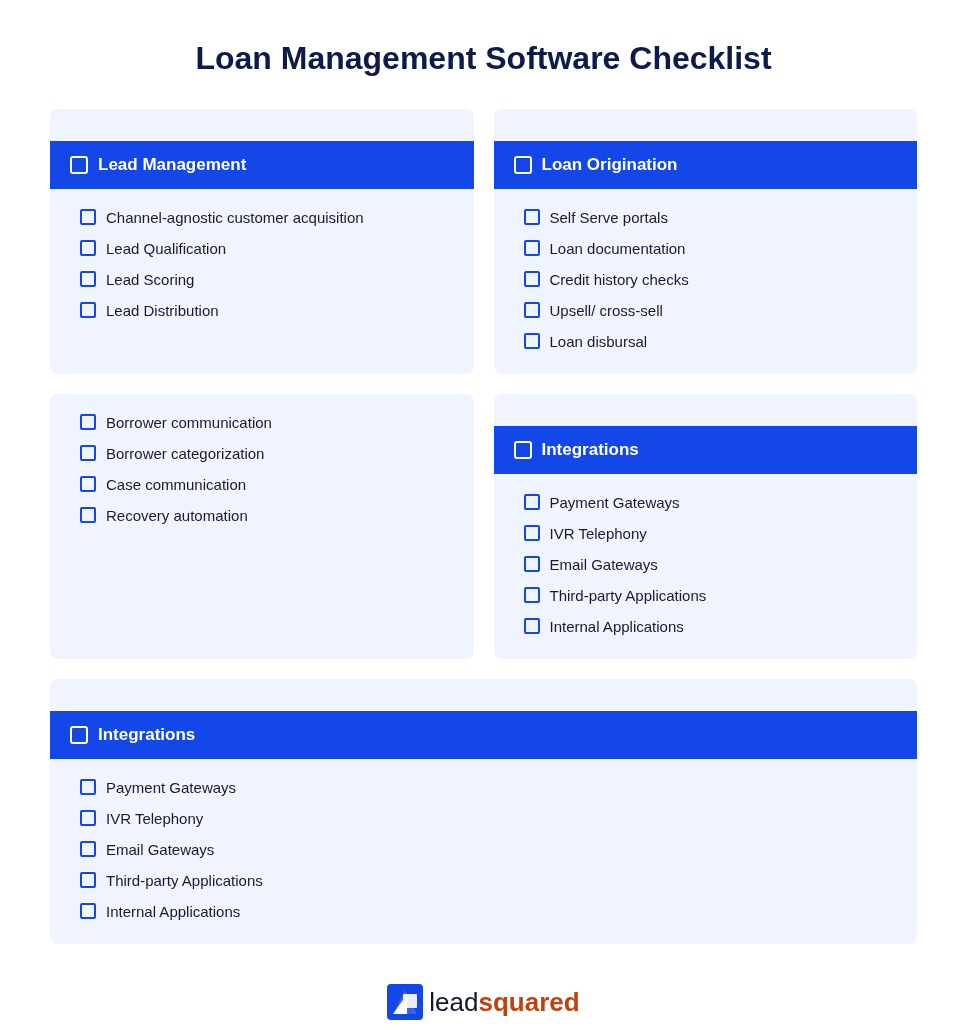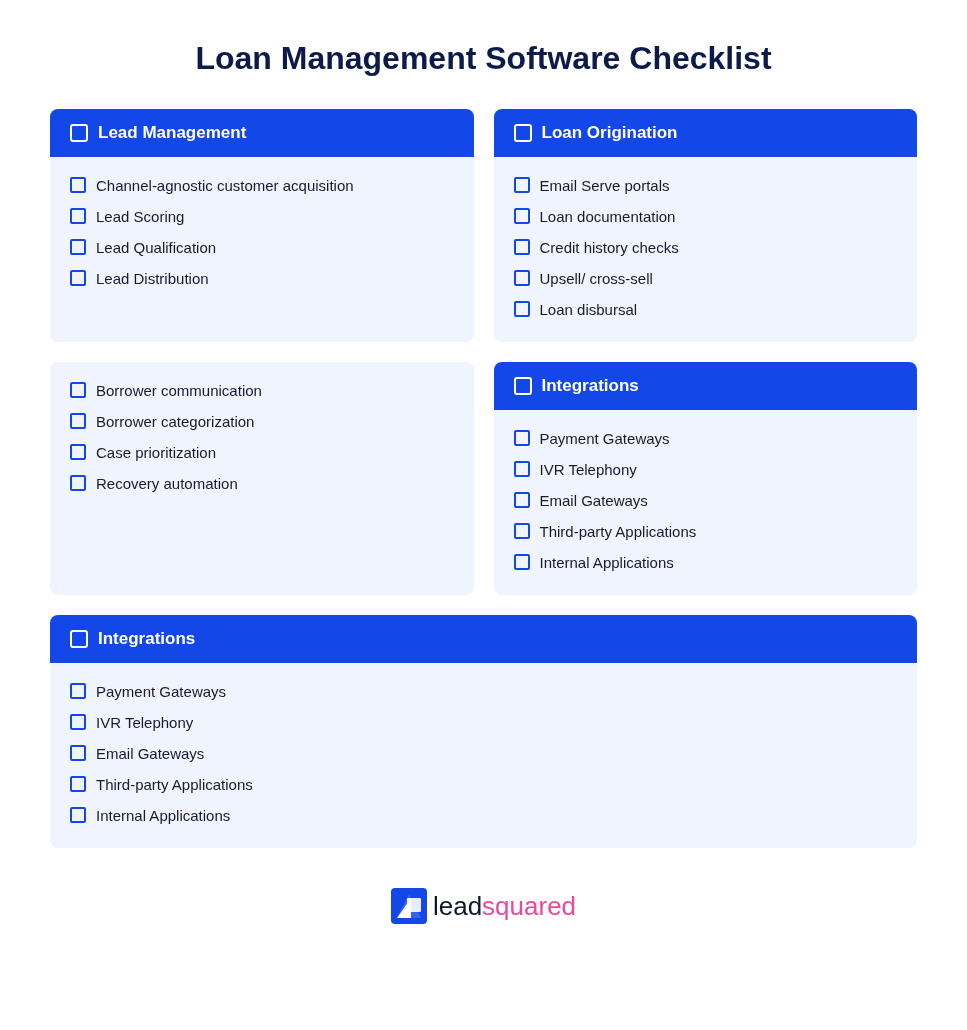--- a/index.html
+++ b/index.html
@@ -38,20 +38,21 @@
       overflow: hidden;
       width: 100%;
       margin-bottom: 20px;
     }
     .card-header {
       background: #1447e8;
       padding: 14px 20px;
       display: flex;
       align-items: center;
       gap: 10px;
+      margin-top: 32px;
     }
     .card-header-title {
       color: #ffffff;
       font-size: 17px;
       font-weight: 700;
     }
     .checkbox-icon {
       width: 18px;
       height: 18px;
       border: 2.5px solid #ffffff;
@@ -61,20 +62,21 @@
       display: inline-block;
     }
     .card-body {
       padding: 18px 20px 22px 20px;
     }
     .checklist-item {
       display: flex;
       align-items: flex-start;
       gap: 10px;
       margin-bottom: 10px;
+      margin-left: 10px;
     }
     .checklist-item:last-child {
       margin-bottom: 0;
     }
     .item-checkbox {
       width: 16px;
       height: 16px;
       border: 2px solid #1447e8;
       border-radius: 2px;
       background: transparent;
@@ -120,42 +122,42 @@
       <span class="checkbox-icon"></span>
       <span class="card-header-title">Lead Management</span>
     </div>
     <div class="card-body">
       <div class="checklist-item">
         <span class="item-checkbox"></span>
         <span class="item-text">Channel-agnostic customer acquisition</span>
       </div>
       <div class="checklist-item">
         <span class="item-checkbox"></span>
+        <span class="item-text">Lead Qualification</span>
+      </div>
+      <div class="checklist-item">
+        <span class="item-checkbox"></span>
         <span class="item-text">Lead Scoring</span>
-      </div>
-      <div class="checklist-item">
-        <span class="item-checkbox"></span>
-        <span class="item-text">Lead Qualification</span>
       </div>
       <div class="checklist-item">
         <span class="item-checkbox"></span>
         <span class="item-text">Lead Distribution</span>
       </div>
     </div>
   </div>
 
   <div class="card">
     <div class="card-header">
       <span class="checkbox-icon"></span>
       <span class="card-header-title">Loan Origination</span>
     </div>
     <div class="card-body">
       <div class="checklist-item">
         <span class="item-checkbox"></span>
-        <span class="item-text">Email Serve portals</span>
+        <span class="item-text">Self Serve portals</span>
       </div>
       <div class="checklist-item">
         <span class="item-checkbox"></span>
         <span class="item-text">Loan documentation</span>
       </div>
       <div class="checklist-item">
         <span class="item-checkbox"></span>
         <span class="item-text">Credit history checks</span>
       </div>
       <div class="checklist-item">
@@ -178,21 +180,21 @@
       <div class="checklist-item">
         <span class="item-checkbox"></span>
         <span class="item-text">Borrower communication</span>
       </div>
       <div class="checklist-item">
         <span class="item-checkbox"></span>
         <span class="item-text">Borrower categorization</span>
       </div>
       <div class="checklist-item">
         <span class="item-checkbox"></span>
-        <span class="item-text">Case prioritization</span>
+        <span class="item-text">Case communication</span>
       </div>
       <div class="checklist-item">
         <span class="item-checkbox"></span>
         <span class="item-text">Recovery automation</span>
       </div>
     </div>
   </div>
 
   <div class="card">
     <div class="card-header">
@@ -255,15 +257,15 @@
 </div>
 
 <div class="logo-area">
   <svg class="logo-icon" viewBox="0 0 36 36" xmlns="http://www.w3.org/2000/svg">
     <rect width="36" height="36" rx="4" fill="#1447e8"></rect>
     <polygon points="6,30 18,6 30,30" fill="white" opacity="0.15"></polygon>
     <rect x="16" y="10" width="14" height="14" rx="1" fill="white" opacity="0.9"></rect>
     <polygon points="6,30 20,10 20,30" fill="white"></polygon>
   </svg>
   <span class="logo-text">
-    <span>lead</span><span style="color:#ec4899;font-weight:400;text-align:center;">squared</span>
+    <span>lead</span><span style="color:#c2410c;font-weight:700;text-align:center;">squared</span>
   </span>
 </div>
 
 </body></html>

